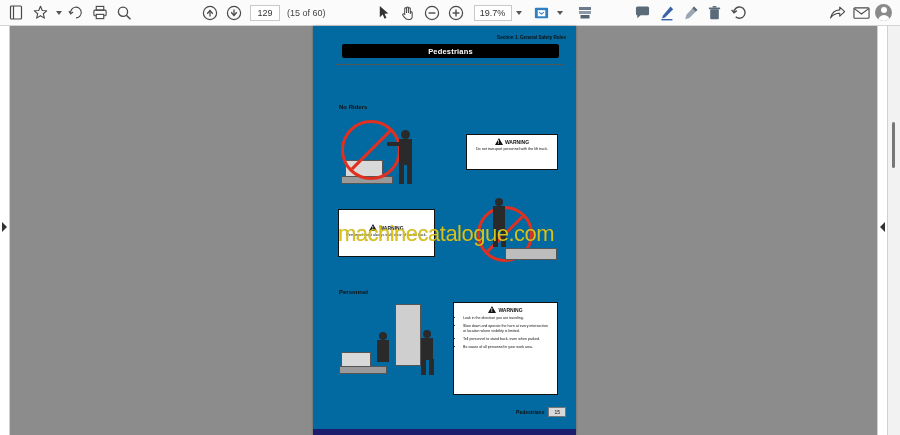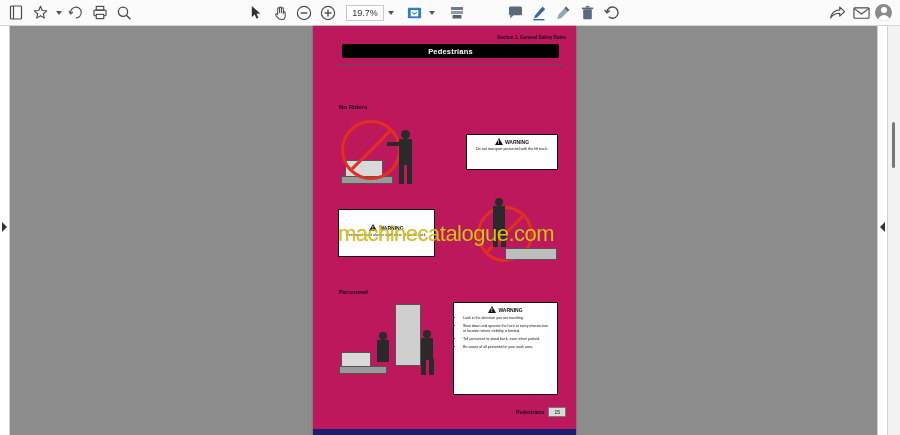--- a/index.html
+++ b/index.html
@@ -99,21 +99,21 @@
   }
   .scroll-thumb {
     position: absolute; left: 4px; top: 96px;
     width: 3px; height: 46px; background: #777; border-radius: 2px;
   }
 
   
   .page {
     position: absolute; left: 313px; top: 0;
     width: 263px; height: 409px;
-    background: #be185d;
+    background: #0369a1;
     box-shadow: 0 0 2px rgba(0,0,0,.35);
     overflow: hidden;
   }
   .sec-head {
     position: absolute; top: 9px; right: 10px;
     font-size: 4.6px; color: #111; font-weight: bold;
   }
   .banner {
     position: absolute; left: 29px; top: 18px;
     width: 217px; height: 14px;
@@ -241,20 +241,38 @@
     <div class="tb-btn">
       <svg width="16" height="16" viewBox="0 0 16 16">
           <circle cx="7" cy="6.7" r="4.6" fill="none" stroke="#4a4a4a" stroke-width="1.3"></circle>
           <line x1="10.4" y1="10.2" x2="14.5" y2="14.3" stroke="#4a4a4a" stroke-width="1.5"></line>
         </svg>
     </div>
   </div>
 
   <div style="width:62px;"></div>
 
+  <div class="tb-group">
+    <div class="tb-btn">
+      <svg width="16" height="16" viewBox="0 0 16 16">
+          <circle cx="8" cy="8" r="6.6" fill="none" stroke="#4a4a4a" stroke-width="1.2"></circle>
+          <polyline points="5.2,8.8 8,5.6 10.8,8.8" fill="none" stroke="#4a4a4a" stroke-width="1.3"></polyline>
+          <line x1="8" y1="5.6" x2="8" y2="11.4" stroke="#4a4a4a" stroke-width="1.3"></line>
+        </svg>
+    </div>
+    <div class="tb-btn">
+      <svg width="16" height="16" viewBox="0 0 16 16">
+          <circle cx="8" cy="8" r="6.6" fill="none" stroke="#4a4a4a" stroke-width="1.2"></circle>
+          <polyline points="5.2,7.2 8,10.4 10.8,7.2" fill="none" stroke="#4a4a4a" stroke-width="1.3"></polyline>
+          <line x1="8" y1="10.4" x2="8" y2="4.6" stroke="#4a4a4a" stroke-width="1.3"></line>
+        </svg>
+    </div>
+    <div class="page-field">129</div>
+    <div class="page-count">(15 of 60)</div>
+  </div>
 
   <div style="width:46px;"></div>
 
   <div class="tb-group">
     <div class="tb-btn">
       <svg width="14" height="15" viewBox="0 0 14 16">
           <polygon points="2.5,1 2.5,13 5.6,10.2 7.6,14.6 9.6,13.6 7.6,9.3 11.6,9" fill="#333"></polygon>
         </svg>
     </div>
     <div class="tb-btn">

